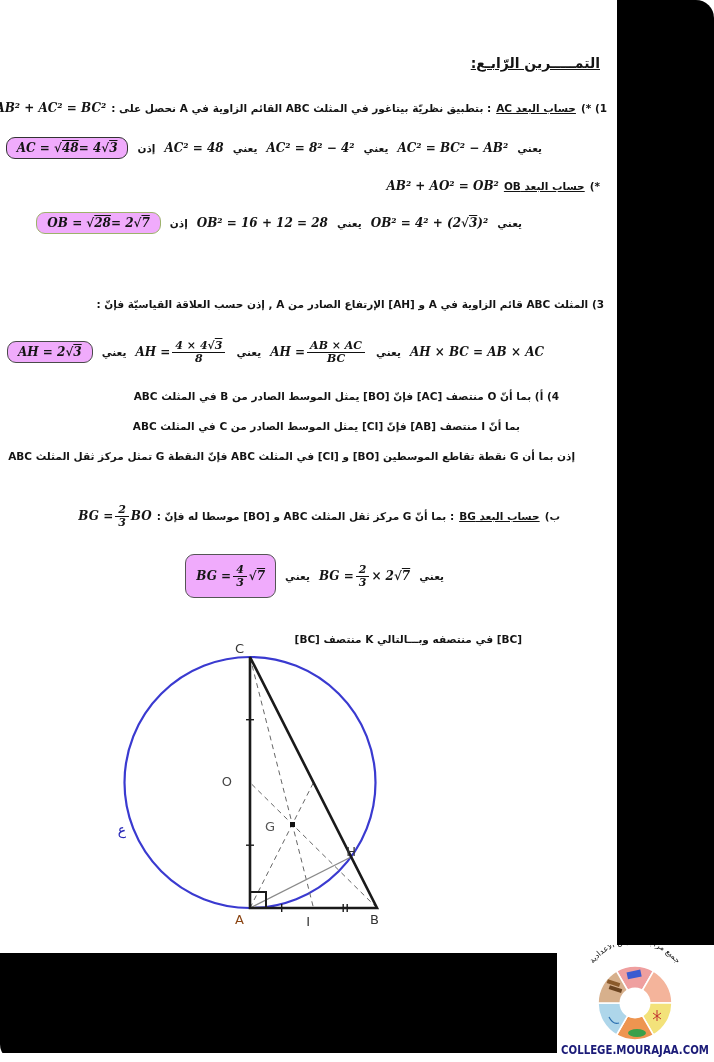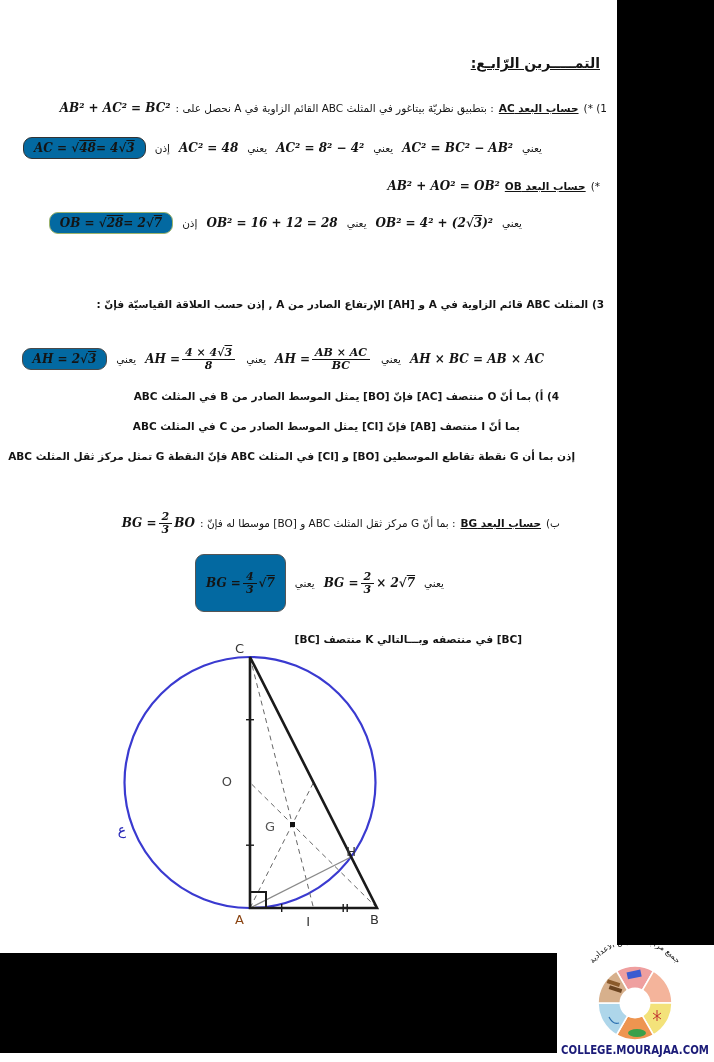--- a/index.html
+++ b/index.html
@@ -1,31 +1,31 @@
 <!DOCTYPE html>
 <html lang="ar"><head>
 <meta charset="utf-8">
 <style>
   html,body{margin:0;padding:0;}
   .page{position:relative;width:714px;height:1062px;background:#ffffff;overflow:hidden;
-        font-family:"DejaVu Sans",sans-serif;direction:rtl;color:#111;}
+        font-family:"DejaVu Sans",sans-serif;direction:rtl;color:#111;border-radius:18px;}
   .band-right{position:absolute;top:0;left:617px;width:97px;height:945px;background:#000;}
   .band-bottom{position:absolute;top:953px;left:0;width:557px;height:100px;background:#000;}
   .logo-box{position:absolute;top:945px;left:557px;width:157px;height:117px;background:#fff;}
   .line{position:absolute;white-space:nowrap;font-size:10.5px;font-weight:bold;color:#141414;}
   .frow{display:flex;align-items:center;gap:9px;}
-  .ar{font-weight:normal;text-align:right;}
+  .ar{font-weight:bold;text-align:right;}
   .math{direction:ltr;unicode-bidi:embed;font-family:"DejaVu Serif",serif;
         font-style:italic;font-weight:bold;font-size:12px;display:inline-flex;align-items:center;}
   .rad{text-decoration:overline;}
   .frac{display:inline-flex;flex-direction:column;text-align:center;line-height:1.05;
-        vertical-align:middle;margin:13px 2px;font-size:11px;}
+        vertical-align:middle;margin:6px 2px;font-size:11px;}
   .frac .num{border-bottom:1.2px solid #111;padding:0 3px;}
   .frac .den{padding:0 3px;}
-  .res-box{border:1.4px solid #333;border-radius:9px;padding:3px 10px;background:#0369a1;}
+  .res-box{border:1.4px solid #333;border-radius:9px;padding:3px 10px;background:#f0abfc;}
   .res-box.green{border-color:#9db36b;}
   .res-box.dark{border-color:#4a4a4a;}
   .res-box.gray{border-color:#555;}
   .hd{font-weight:bold;text-decoration:underline;}
   .title{font-size:14px;font-weight:bold;text-decoration:underline;letter-spacing:.5px;}
   svg text{font-family:"DejaVu Sans",sans-serif;}
 </style>
 </head>
 <body>
 

